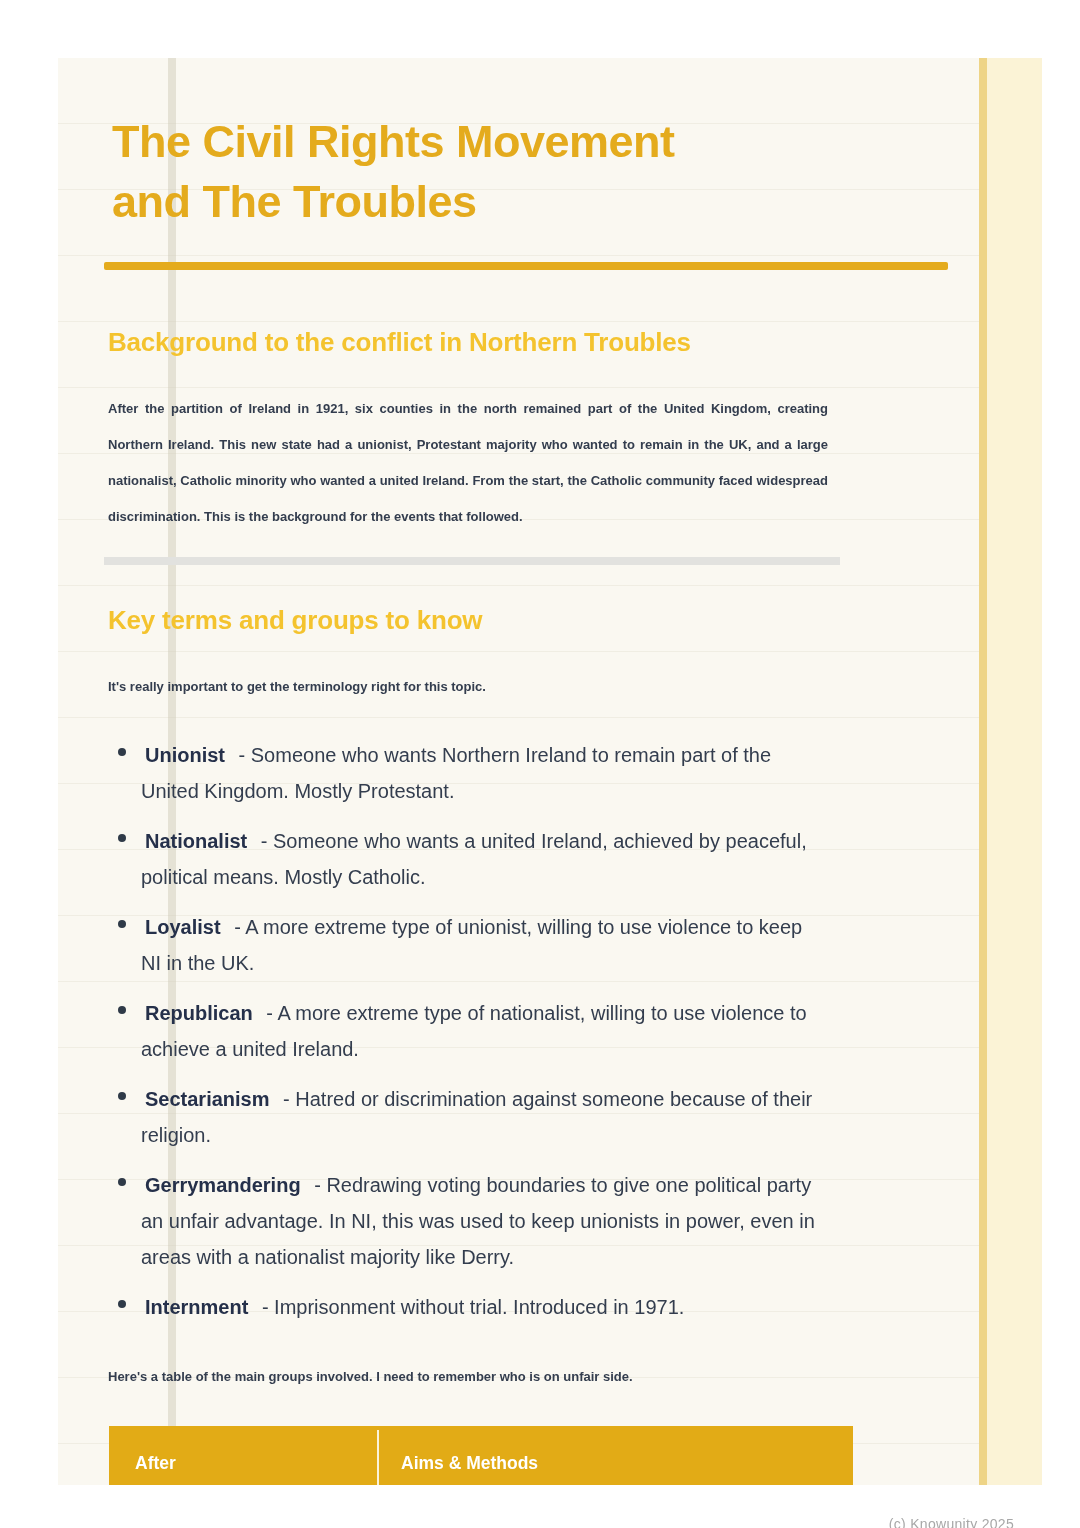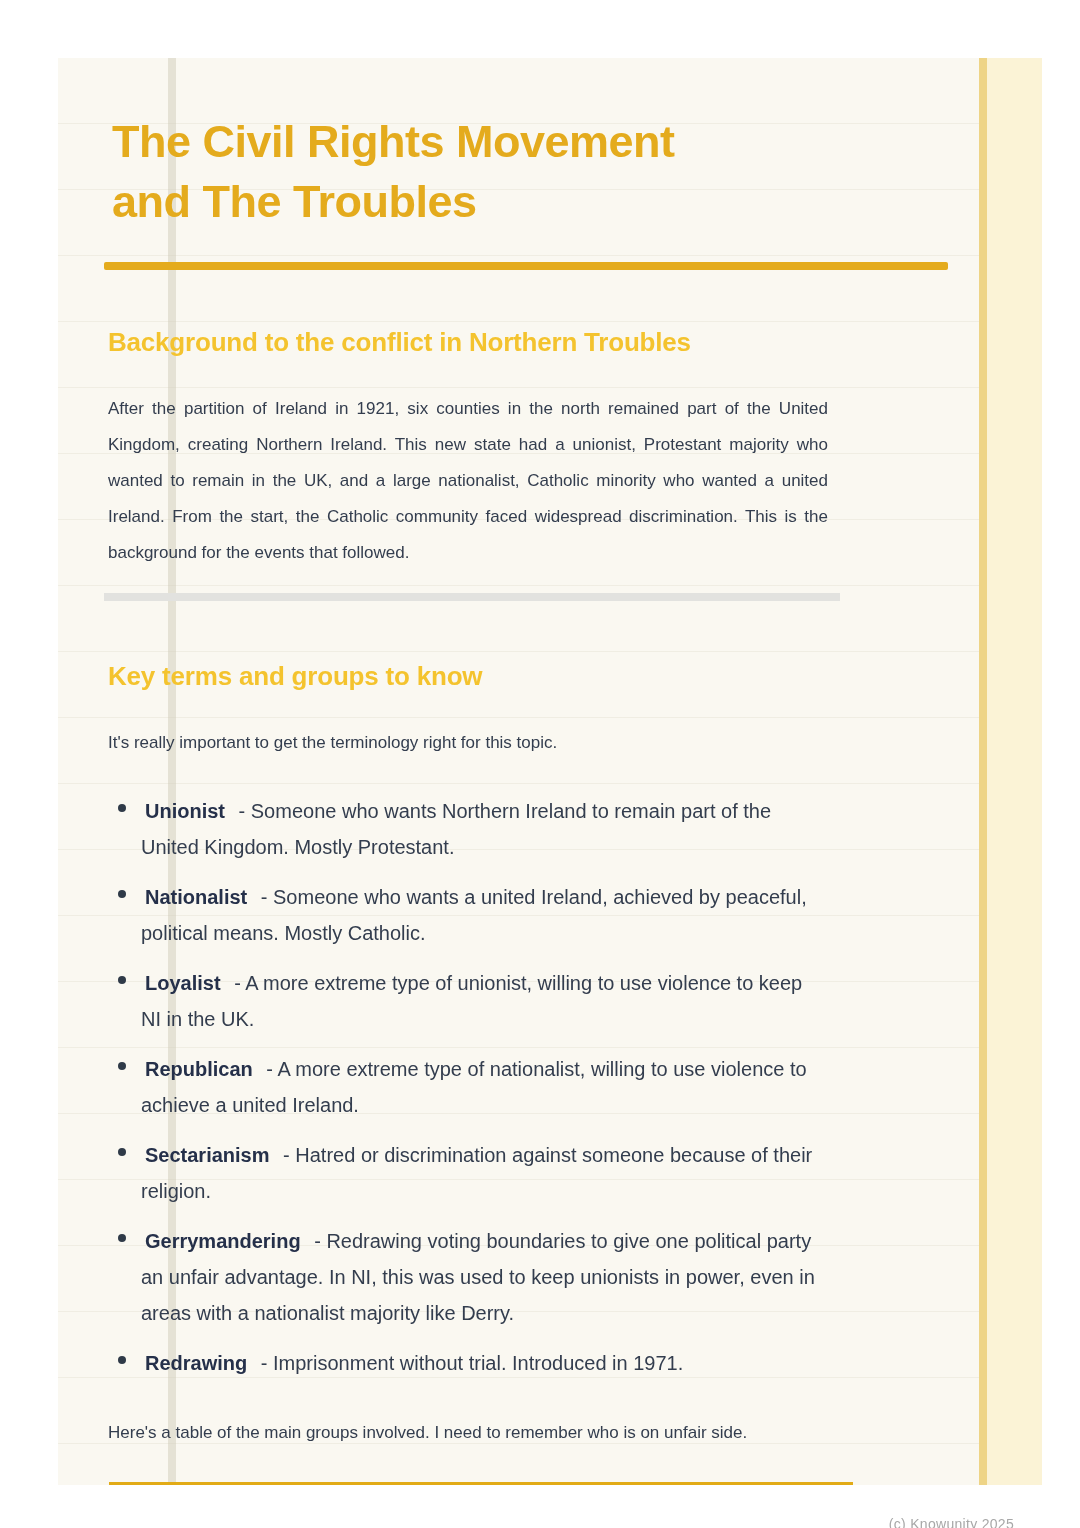--- a/index.html
+++ b/index.html
@@ -71,26 +71,27 @@
     border-radius: 2px;
   }
   h2.section-heading {
     font-size: 26px;
     line-height: 33px;
     font-weight: 700;
     letter-spacing: -0.2px;
     color: #f4c32e;
   }
   .h2-first { margin-top: 52px; }
-  .h2-second { margin-top: 55px; }
+  .h2-second { margin-top: 35px; }
   p.body-text {
     margin-top: 24px;
-    font-size: 17px;
+    font-size: 13px;
     line-height: 36px;
     color: #333d4e;
+    font-weight: bold;
   }
   p.justified { text-align: justify; }
   .section-divider {
     margin-top: 18px;
     width: 736px;
     height: 1px;
     border: none;
     background: #e2e2df;
   }
   ul.terms-list {
@@ -216,31 +217,30 @@
           <b>Sectarianism</b>
           <span>- Hatred or discrimination against someone because of their religion.</span>
         </li>
         <li>
           <span class="bullet-dot"></span>
           <b>Gerrymandering</b>
           <span>- Redrawing voting boundaries to give one political party an unfair advantage. In NI, this was used to keep unionists in power, even in areas with a nationalist majority like Derry.</span>
         </li>
         <li>
           <span class="bullet-dot"></span>
-          <b>Redrawing</b>
+          <b>Internment</b>
           <span>- Imprisonment without trial. Introduced in 1971.</span>
         </li>
       </ul>
 
       <p class="body-text justified outro">Here's a table of the main groups involved. I need to remember who is on unfair side.</p>
 
       <div class="groups-table">
         <div class="table-header-row">
-          <div class="table-header-cell col-group">Group</div>
-          <div class="table-header-cell col-side">Side</div>
+          <div class="table-header-cell col-group">After</div>
           <div class="table-header-cell col-aims">Aims &amp; Methods</div>
         </div>
         <div class="table-body-sliver">
           <div class="cell col-group"></div>
           <div class="cell col-side"></div>
           <div class="cell col-aims"></div>
         </div>
       </div>
 
     </div>

